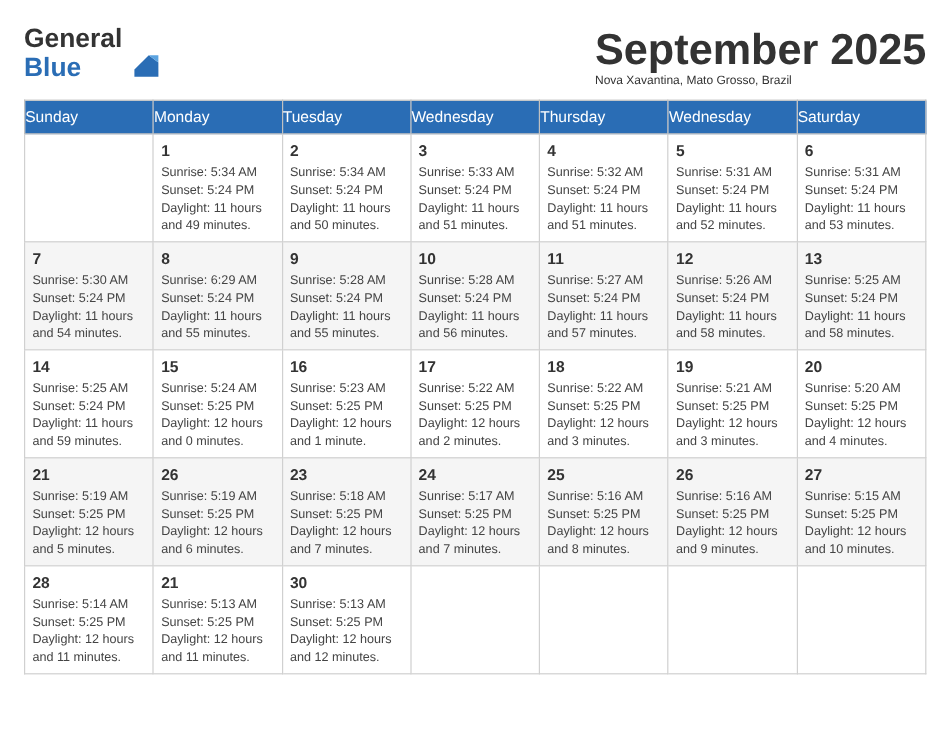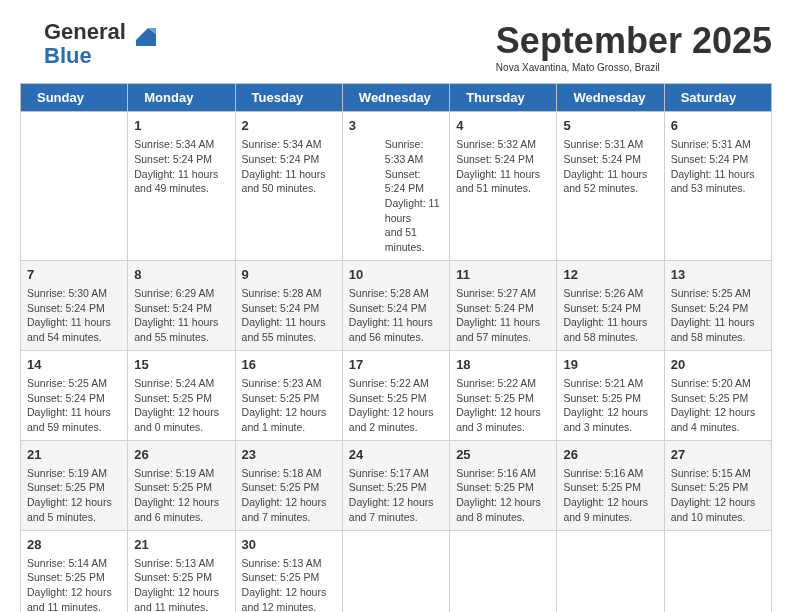--- a/index.html
+++ b/index.html
@@ -11,26 +11,25 @@
       padding: 20px;
     }
     .header {
       display: flex;
       justify-content: space-between;
       align-items: flex-start;
       margin-bottom: 10px;
     }
     .logo {
       display: flex;
-      align-items: flex-start;
+      align-items: flex-end;
       font-size: 22px;
       font-weight: bold;
       color: #333;
       line-height: 1.1;
-      margin-left: 24px;
     }
     .logo-general { color: #333; }
     .logo-blue { color: #2a6db5; }
     .logo-icon {
       width: 30px;
       height: 30px;
       margin-left: 2px;
     }
     .title-block {
     }
@@ -44,24 +43,24 @@
       color: #333;
     }
     table {
       width: 100%;
       border-collapse: collapse;
       font-size: 11px;
     }
     thead tr th {
       background-color: #2a6db5;
       color: #fff;
-      padding: 6px 16px;
+      padding: 6px 0;
       text-align: left;
       font-size: 13px;
-      font-weight: bold;
+      font-weight: normal;
       border: 1px solid #c0c0c0;
     }
     tbody tr td {
       border: 1px solid #d0d0d0;
       vertical-align: top;
       padding: 5px 6px;
       width: 107px;
       min-height: 80px;
       color: #333;
       line-height: 1.4;
@@ -127,21 +126,21 @@
         </td>
         <td>
           <span class="day-num">2</span>
           <div class="cell-content" style="white-space: pre-line;">Sunrise: 5:34 AM
 Sunset: 5:24 PM
 Daylight: 11 hours
 and 50 minutes.</div>
         </td>
         <td>
           <span class="day-num">3</span>
-          <div class="cell-content" style="white-space: pre-line; margin-left: 36px;">Sunrise: 5:33 AM
+          <div class="cell-content" style="white-space: pre-line;">Sunrise: 5:33 AM
 Sunset: 5:24 PM
 Daylight: 11 hours
 and 51 minutes.</div>
         </td>
         <td>
           <span class="day-num">4</span>
           <div class="cell-content" style="white-space: pre-line;">Sunrise: 5:32 AM
 Sunset: 5:24 PM
 Daylight: 11 hours
 and 51 minutes.</div>

